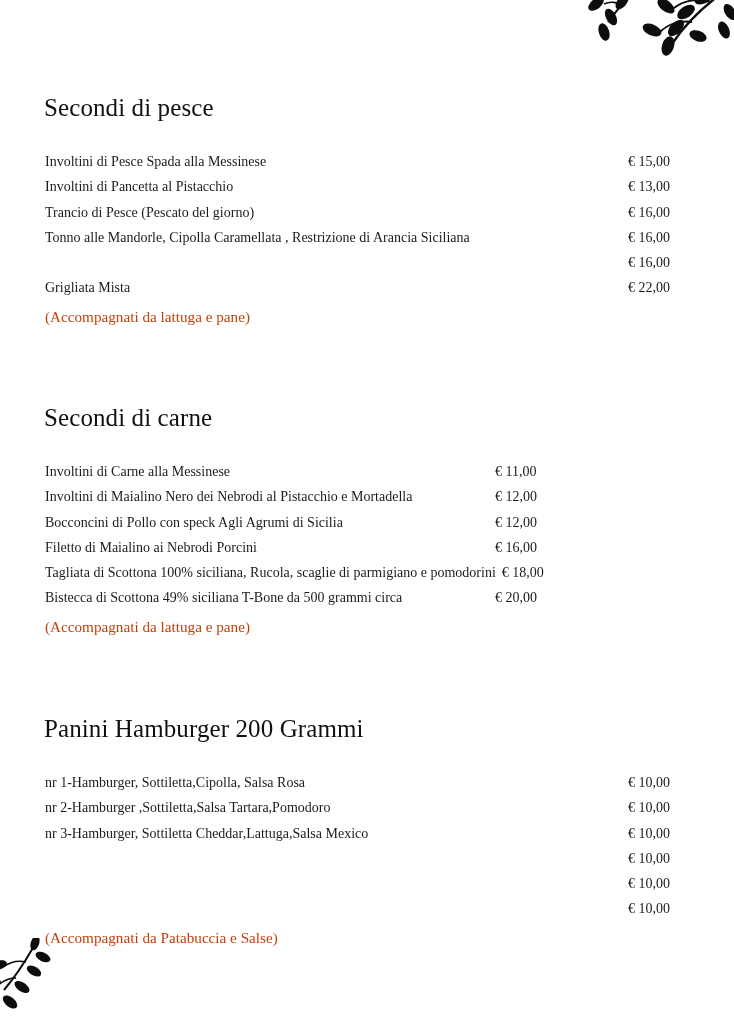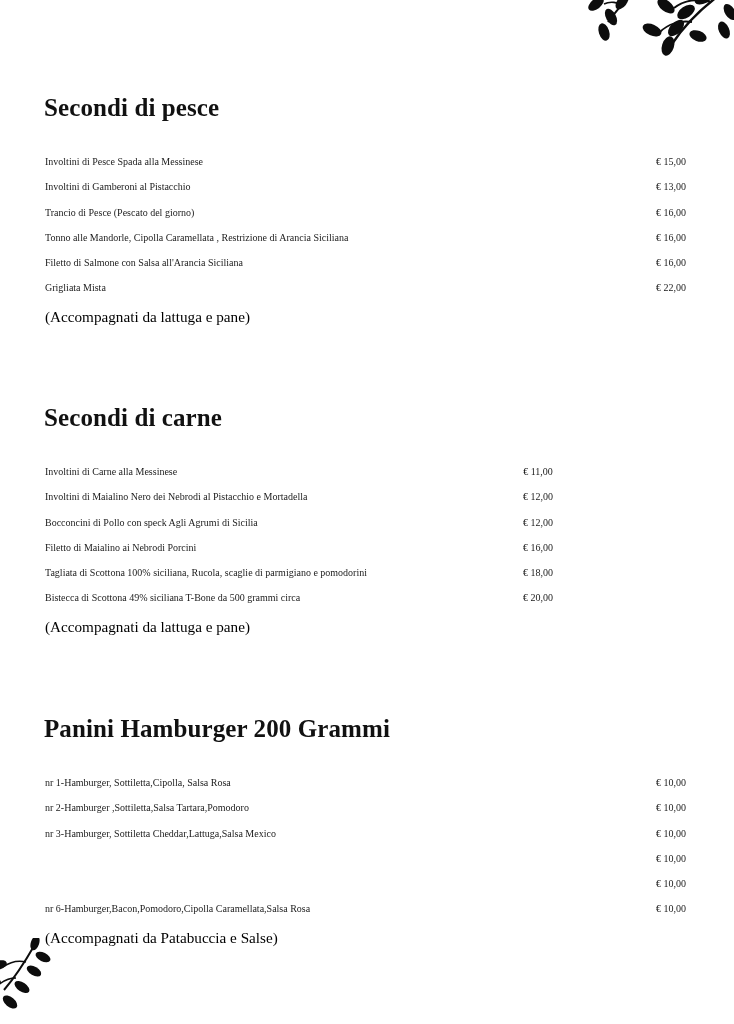--- a/index.html
+++ b/index.html
@@ -45,61 +45,61 @@
     width: 734px;
   }
 
   .section {
     padding: 0 0 0 0;
   }
 
   .section-title {
     font-family: "Liberation Serif", "DejaVu Serif", serif;
     font-size: 25px;
-    font-weight: 700;
+    font-weight: 400;
     letter-spacing: 0.1px;
     color: #111111;
     margin: 0 0 0 44px;
     line-height: 1;
   }
 
   .items {
     margin: 0;
     padding: 0;
     list-style: none;
   }
 
   .item-row {
     display: flex;
     align-items: baseline;
-    font-size: 10px;
+    font-size: 14px;
     line-height: 25.3px;
     color: #1b1b1b;
     padding-left: 45px;
     padding-right: 20px;
   }
   .item-name {
     flex: 0 1 auto;
     white-space: nowrap;
   }
   .item-spacer {
     flex: 1 1 auto;
     min-width: 6px;
   }
   .item-price {
     flex: 0 0 auto;
     width: 86px;
-    text-align: center;
+    text-align: left;
     white-space: nowrap;
   }
 
   .note {
     font-size: 15.2px;
     line-height: 25.3px;
-    color: #000000;
+    color: #c2410c;
     padding-left: 45px;
   }
 
   
   .gap-title-to-items { height: 29px; }
   .gap-items-to-note  { height: 3px; }
 </style>
 </head>
 <body>
 
@@ -155,36 +155,35 @@
     <div class="section" style="position:absolute; left:0; top:95px; width:734px;">
       <h2 class="section-title">Secondi di pesce</h2>
       <div class="gap-title-to-items"></div>
       <ul class="items">
         <li class="item-row">
           <span class="item-name">Involtini di Pesce Spada alla Messinese</span>
           <span class="item-spacer"></span>
           <span class="item-price">€ 15,00</span>
         </li>
         <li class="item-row">
-          <span class="item-name">Involtini di Gamberoni al Pistacchio</span>
+          <span class="item-name">Involtini di Pancetta al Pistacchio</span>
           <span class="item-spacer"></span>
           <span class="item-price">€ 13,00</span>
         </li>
         <li class="item-row">
           <span class="item-name">Trancio di Pesce (Pescato del giorno)</span>
           <span class="item-spacer"></span>
           <span class="item-price">€ 16,00</span>
         </li>
         <li class="item-row">
           <span class="item-name">Tonno alle Mandorle, Cipolla Caramellata , Restrizione di Arancia Siciliana</span>
           <span class="item-spacer"></span>
           <span class="item-price">€ 16,00</span>
         </li>
         <li class="item-row">
-          <span class="item-name">Filetto di Salmone con Salsa all'Arancia Siciliana</span>
           <span class="item-spacer"></span>
           <span class="item-price">€ 16,00</span>
         </li>
         <li class="item-row">
           <span class="item-name">Grigliata Mista</span>
           <span class="item-spacer"></span>
           <span class="item-price">€ 22,00</span>
         </li>
       </ul>
       <div class="gap-items-to-note"></div>
@@ -251,21 +250,20 @@
         </li>
         <li class="item-row">
           <span class="item-spacer"></span>
           <span class="item-price">€ 10,00</span>
         </li>
         <li class="item-row">
           <span class="item-spacer"></span>
           <span class="item-price">€ 10,00</span>
         </li>
         <li class="item-row">
-          <span class="item-name">nr 6-Hamburger,Bacon,Pomodoro,Cipolla Caramellata,Salsa Rosa</span>
           <span class="item-spacer"></span>
           <span class="item-price">€ 10,00</span>
         </li>
       </ul>
       <div class="gap-items-to-note"></div>
       <div class="note">(Accompagnati da Patabuccia e Salse)</div>
     </div>
 
   </div>
 </div>

